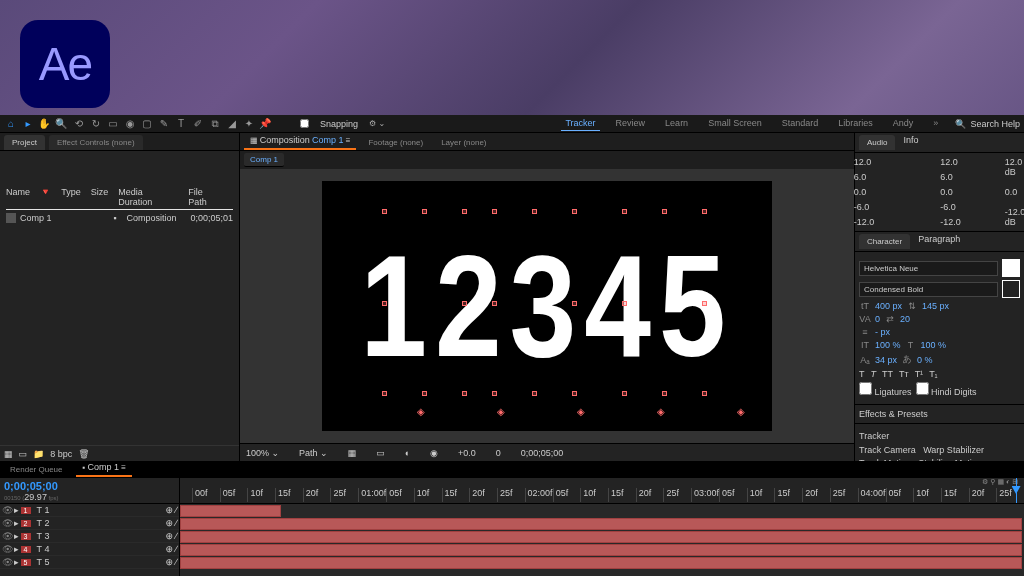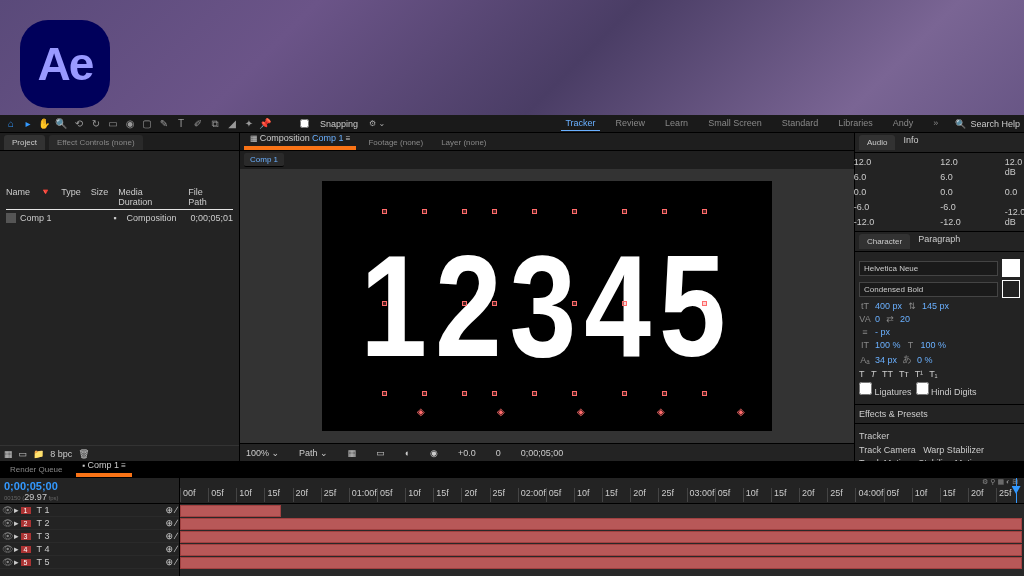--- a/index.html
+++ b/index.html
@@ -1,18 +1,18 @@
 <!DOCTYPE html>
 <html><head>
 <meta charset="utf-8">
 <style>
 *{margin:0;padding:0;box-sizing:border-box;font-family:'Segoe UI',Arial,sans-serif;font-size:9px;color:#ccc;user-select:none}
 html,body{width:1024px;height:576px;overflow:hidden}
 .wallpaper{position:absolute;inset:0;background:linear-gradient(135deg,#5a4a7a 0%,#6b5488 20%,#4a3d65 40%,#7a6594 60%,#5a4a7a 80%,#3d3352 100%)}
-.logo{position:absolute;top:20px;left:20px;width:90px;height:88px;background:#00005b;border-radius:28px;display:flex;align-items:center;justify-content:center;font-size:46px;font-weight:700;color:#9999ff;letter-spacing:-2px}
+.logo{position:absolute;top:20px;left:20px;width:90px;height:88px;background:#00005b;border-radius:18px;display:flex;align-items:center;justify-content:center;font-size:46px;font-weight:400;color:#9999ff;letter-spacing:-2px}
 .app{position:absolute;top:115px;left:0;right:0;bottom:0;background:#232323;display:flex;flex-direction:column}
 .toolbar{height:18px;background:#1a1a1a;border-bottom:1px solid #000;display:flex;align-items:center;padding:0 4px;gap:3px}
 .tb-ico{width:14px;height:14px;display:flex;align-items:center;justify-content:center;color:#999;font-size:10px}
 .tb-ico.active{color:#3399ff}
 .snap{margin-left:24px;display:flex;align-items:flex-start;gap:11px;font-size:8px;color:#aaa}
 .snap input{width:9px;height:9px}
 .workspace-tabs{margin-left:auto;display:flex;gap:12px;font-size:8px}
 .ws{color:#888;padding:2px 4px}
 .ws.active{color:#6ab0ff;border-bottom:1px solid #6ab0ff}
 .search{display:flex;align-items:center;gap:4px;margin-left:10px;font-size:8px;color:#888}
@@ -24,21 +24,21 @@
 .proj-body{flex:1;background:#232323;padding:6px}
 .proj-cols{display:flex;font-size:8px;color:#aaa;border-bottom:1px solid #e5e5e5;padding:2px 0;margin-top:28px}
 .proj-cols span:nth-child(1){flex:1}
 .proj-cols span{margin-right:10px}
 .proj-row{display:flex;font-size:8px;color:#bbb;padding:3px 0;align-items:center}
 .proj-row .icn{width:10px;height:10px;background:#555;margin-right:4px}
 .proj-footer{height:16px;border-top:1px solid #333;display:flex;align-items:center;padding:0 4px;gap:6px;font-size:8px;color:#888}
 .center{flex:1;display:flex;flex-direction:column;background:#1e1e1e}
 .comp-tabs{height:18px;display:flex;align-items:end;padding:0 4px;gap:6px;border-bottom:1px solid #000;background:#1e1e1e}
 .ctab{padding:3px 6px;font-size:8px;color:#888}
-.ctab.active{color:#ccc;border-bottom:4px solid #f97316}
+.ctab.active{color:#ccc;border-bottom:2px solid #f97316}
 .ctab .blue{color:#6ab0ff}
 .brd{height:14px;padding:2px 6px;font-size:8px;color:#6ab0ff;border-bottom:1px solid #000;background:#2a2a2a;display:inline-block;margin:2px 4px;border-radius:2px}
 .viewer{flex:1;display:flex;align-items:center;justify-content:center;background:#333;position:relative}
 .canvas{width:450px;height:250px;background:#000;position:relative;display:flex;align-items:center;justify-content:center}
 .bignum{color:#fff;font-weight:900;font-size:120px;letter-spacing:8px;font-family:'Arial Narrow',Arial;transform:scaleY(1.2)}
 .handle{position:absolute;width:5px;height:5px;border:1px solid #ff6b6b;background:rgba(255,107,107,.3)}
 .anchor{position:absolute;color:#ff6b6b;font-size:10px}
 .view-footer{height:18px;background:#232323;border-top:1px solid #000;display:flex;align-items:center;padding:0 6px;gap:20px;font-size:8px;color:#888}
 .right-panel{width:170px;background:#232323;border-left:1px solid #000;display:flex;flex-direction:column;font-size:8px}
 .rp-tabs{display:flex;padding:2px 4px;gap:8px;border-bottom:1px solid #000}
@@ -53,21 +53,21 @@
 .val{color:#6ab0ff}
 .effects{padding:4px;border-bottom:1px solid #000}
 .tracker{padding:4px;font-size:7px;color:#666}
 .tracker div{margin:3px 0}
 .timeline{height:115px;background:#1e1e1e;border-top:1px solid #000;display:flex;flex-direction:column}
 .tl-tabs{height:16px;display:flex;align-items:flex-end;padding:0 4px;gap:8px;background:#000000;border-bottom:1px solid #000}
 .tl-head{display:flex;height:26px;border-bottom:1px solid #000}
 .tl-left{width:180px;background:#232323;padding:2px 4px;border-right:1px solid #000}
 .timecode{color:#3399ff;font-size:11px;font-weight:600}
 .tl-right{flex:1;position:relative;background:#232323}
-.ruler{position:absolute;top:10px;left:0;right:0;height:14px;display:flex;font-size:7px;color:#888}
+.ruler{position:absolute;top:10px;left:12px;right:0;height:14px;display:flex;font-size:7px;color:#888}
 .ruler span{flex:1;border-left:1px solid #444;padding-left:2px}
 .playhead{position:absolute;left:0;top:0;bottom:0;width:1px;background:#3399ff}
 .playhead::before{content:'';position:absolute;top:8px;left:-4px;width:9px;height:8px;background:#3399ff;clip-path:polygon(0 0,100% 0,50% 100%)}
 .tl-body{flex:1;display:flex;overflow:hidden}
 .layers{width:180px;background:#232323;border-right:1px solid #000}
 .layer{height:13px;display:flex;align-items:center;font-size:8px;border-bottom:1px solid #2a2a2a;padding:0 2px;gap:2px}
 .layer .eye{width:10px;color:#888}
 .layer .num{width:10px;background:#a33;text-align:center;color:#fff;font-size:7px}
 .layer .nm{flex:1;padding-left:4px}
 .bars{flex:1;position:relative;background:#282828}

